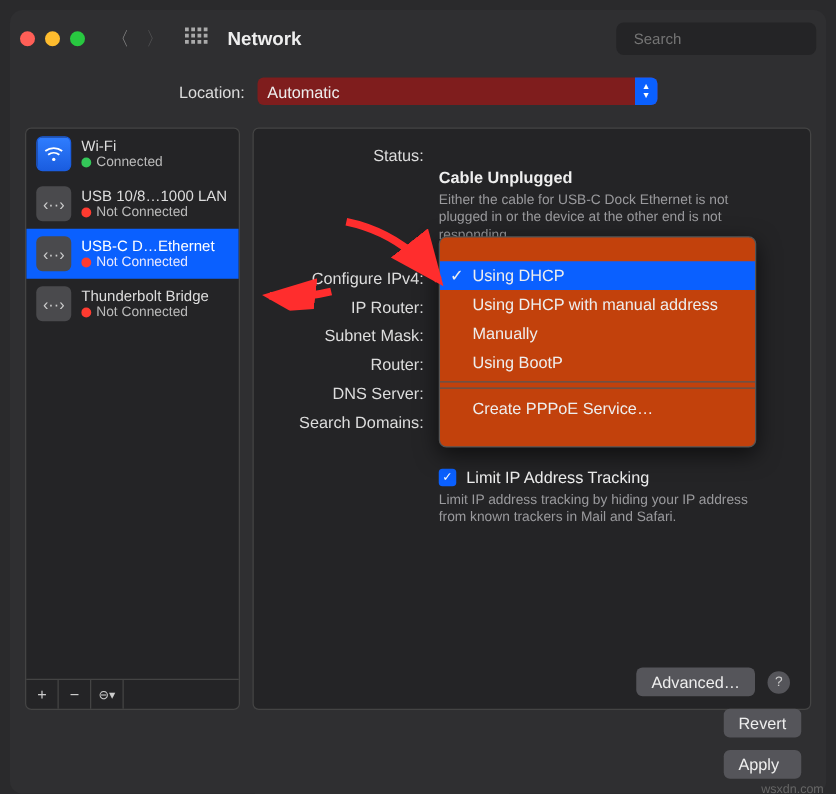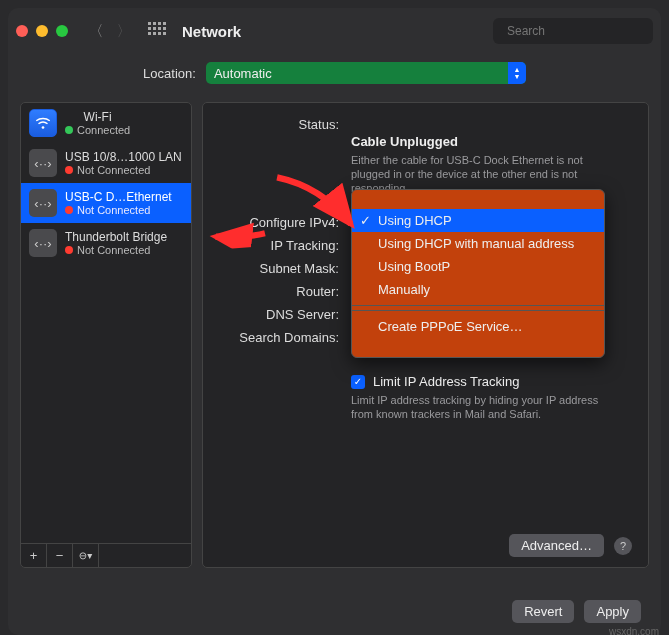--- a/index.html
+++ b/index.html
@@ -13,33 +13,33 @@
   .navbtns { display: flex; gap: 12px; color: #888; margin-right: 10px; }
   .navbtn { width: 16px; text-align: center; font-size: 15px; }
   .gridicon { width: 18px; height: 18px; display: grid; grid-template-columns: repeat(4,3px); grid-template-rows: repeat(3,3px); gap: 2px; margin-right: 10px; }
   .gridicon span { background: #aaa; }
   .title { font-weight: 600; font-size: 15px; color: #eee; }
   .search { margin-left: auto; background: #242426; border-radius: 6px; height: 26px; width: 160px; display: flex; align-items: center; padding: 0 8px; color: #888; gap: 6px; }
   .search input { background: transparent; border: none; outline: none; color: #f0abfc; font-size: 12px; flex: 1; }
   .search svg { width: 12px; height: 12px; }
   
   .locrow { display: flex; justify-content: center; align-items: center; gap: 10px; height: 38px; }
-  .locselect { position: relative; background: #15803d; border-radius: 5px; height: 22px; width: 320px; display: flex; align-items: center; padding: 0 8px; color: #eee; font-size: 13px; }
+  .locselect { position: relative; background: #7f1d1d; border-radius: 5px; height: 22px; width: 320px; display: flex; align-items: center; padding: 0 8px; color: #eee; font-size: 13px; }
   .locselect .arrows { position: absolute; right: 0; top: 0; bottom: 0; width: 18px; background: #0a60ff; border-radius: 0 5px 5px 0; display: flex; flex-direction: column; justify-content: center; align-items: center; color: #fff; font-size: 7px; line-height: 7px; }
   
   .main { display: flex; gap: 10px; padding: 10px 12px 4px 12px; height: 480px; }
   .sidepanel { width: 172px; background: #242426; border: 1px solid #444; border-radius: 5px; display: flex; flex-direction: column; }
   .list { flex: 1; overflow: hidden; }
   .srow { display: flex; align-items: center; gap: 8px; padding: 6px 8px; }
   .srow.sel { background: #0a60ff; color: #fff; }
   .srow .nic { width: 28px; height: 28px; border-radius: 5px; display: flex; align-items: center; justify-content: center; }
   .nic.wifi { background: linear-gradient(#2f7dff,#1a5de0); color:#fff; border:1px solid #1a5de0;}
   .nic.eth { background: #4a4a4d; color:#ccc; }
   .srow .txt { display: flex; flex-direction: column; overflow: hidden; }
-  .srow .name { font-size: 12px; font-weight: 500; white-space: nowrap; overflow: hidden; text-overflow: ellipsis; text-align: center; }
+  .srow .name { font-size: 12px; font-weight: 500; white-space: nowrap; overflow: hidden; text-overflow: ellipsis; }
   .srow .stat { font-size: 11px; display: flex; align-items: center; gap: 4px; color: #bbb; }
   .srow.sel .stat { color: #e8e8ff; }
   .dot { width: 8px; height: 8px; border-radius: 50%; display: inline-block; }
   .dot.green { background: #34c759; } .dot.red { background: #ff3b30; }
   .listfoot { height: 24px; border-top: 1px solid #444; display: flex; }
   .footbtn { width: 26px; border-right: 1px solid #444; display: flex; align-items: center; justify-content: center; color: #ccc; font-size: 13px; }
   .footbtn.menu { font-size: 10px; }
   
   .detail { flex: 1; background: #242426; border: 1px solid #444; border-radius: 5px; padding: 14px 16px 10px 8px; display: flex; flex-direction: column; position: relative; }
   .kv { display: flex; gap: 12px; margin-bottom: 6px; }
@@ -56,21 +56,21 @@
   .popitem { padding: 4px 26px; font-size: 13px; color: #eee; position: relative; }
   .popitem.sel { background: #0a60ff; }
   .popitem.sel::before { content: "✓"; position: absolute; left: 8px; }
   .popsep { height: 1px; background: #555; margin: 4px 0; }
   
   .arrow { position: absolute; pointer-events:none; }
   .arrow1 { left: 262px; top: 168px; width: 90px; height: 56px; transform: rotate(6deg);}
   .arrow2 { left: 200px; top: 214px; width: 62px; height: 26px; transform: rotate(176deg);}
   .arrow svg { width:100%; height:100%; }
   
-  .bottom { position:absolute; right:20px; bottom:12px; display:flex; gap:10px;}
+  .bottom { position:absolute; right:20px; bottom:12px; display:flex; gap:10px;flex-direction:column;}
   .watermark { position:absolute; right:10px; bottom:-2px; font-size:10px; color:#666;}
 </style>
 </head>
 <body>
 
 <div class="window">
   <div class="titlebar">
     <div class="traffic">
       <div class="tl red"></div>
       <div class="tl yellow"></div>
@@ -176,21 +176,21 @@
           <div class="strong" style="font-weight:600">Cable Unplugged</div>
           <div class="subtext" style="margin-top:4px">Either the cable for USB-C Dock Ethernet is not plugged in or the device at the other end is not responding.</div>
         </div>
       </div>
       <div style="height:14px"></div>
       <div class="kv">
           <div class="k">Configure IPv4:</div>
           <div class="v"></div>
         </div>
       <div class="kv">
-          <div class="k">IP Tracking:</div>
+          <div class="k">IP Router:</div>
           <div class="v"></div>
         </div>
       <div class="kv">
           <div class="k">Subnet Mask:</div>
           <div class="v"></div>
         </div>
       <div class="kv">
           <div class="k">Router:</div>
           <div class="v"></div>
         </div>
@@ -213,22 +213,22 @@
         </div>
       </div>
       <div class="advrow">
         <div class="btn">Advanced…</div>
         <div class="help">?</div>
       </div>
 
       <div class="popover">
         <div class="popitem sel">Using DHCP</div>
         <div class="popitem">Using DHCP with manual address</div>
+        <div class="popitem">Manually</div>
         <div class="popitem">Using BootP</div>
-        <div class="popitem">Manually</div>
         <div class="popsep"></div>
         <div class="popsep"></div>
         <div class="popitem">Create PPPoE Service…</div>
       </div>
     </div>
   </div>
 
   <div class="arrow arrow1">
     <svg viewBox="0 0 100 60">
         <defs>

